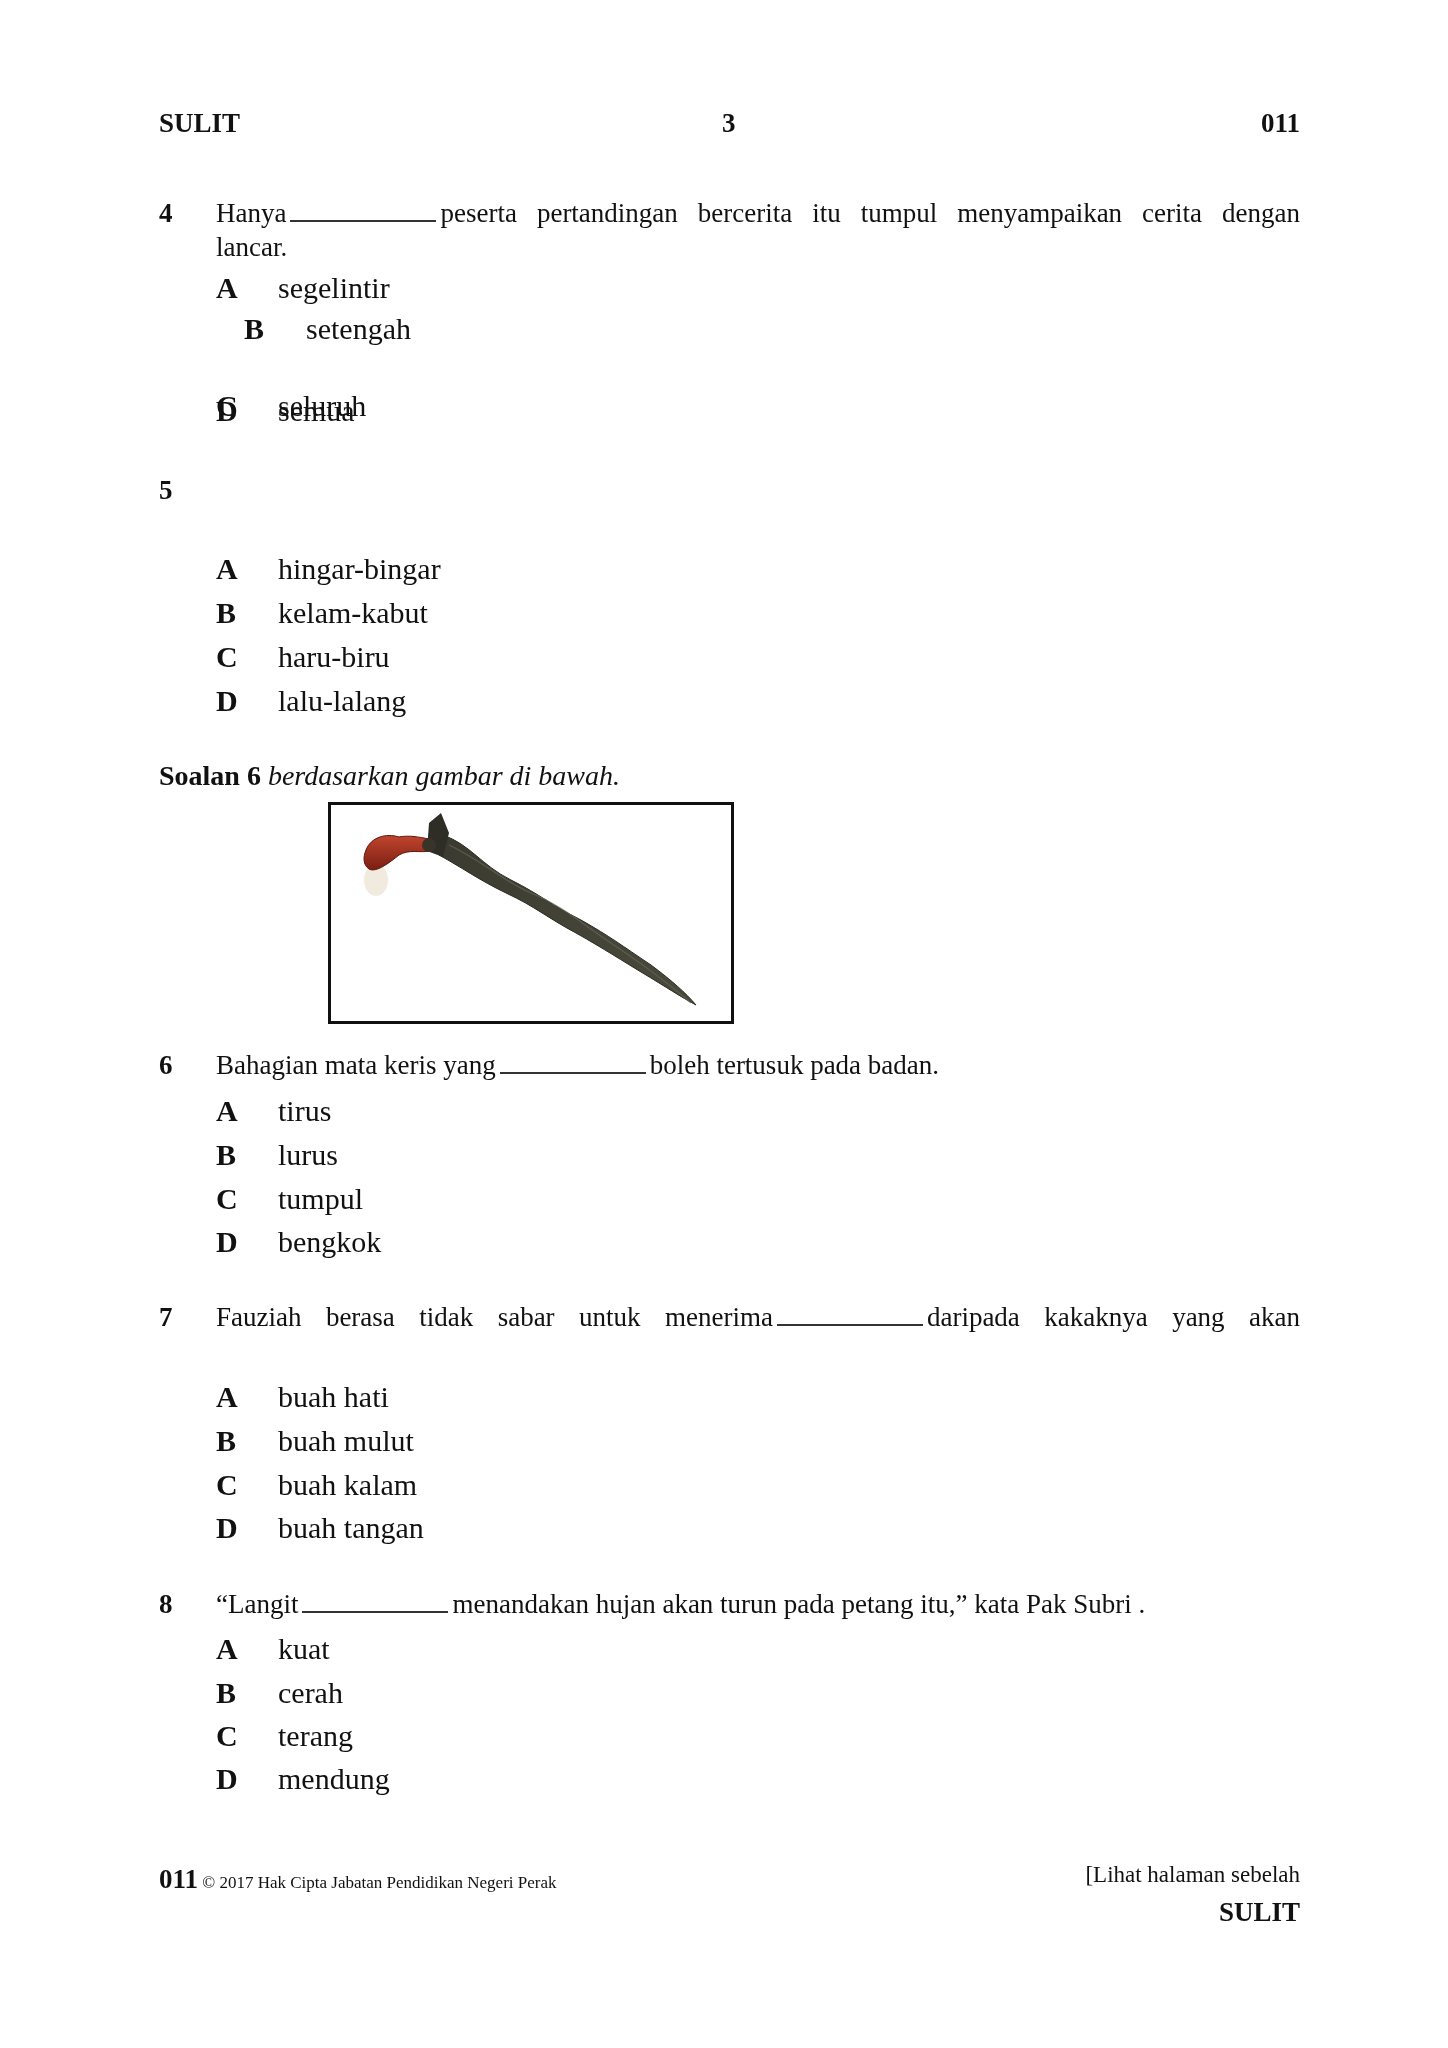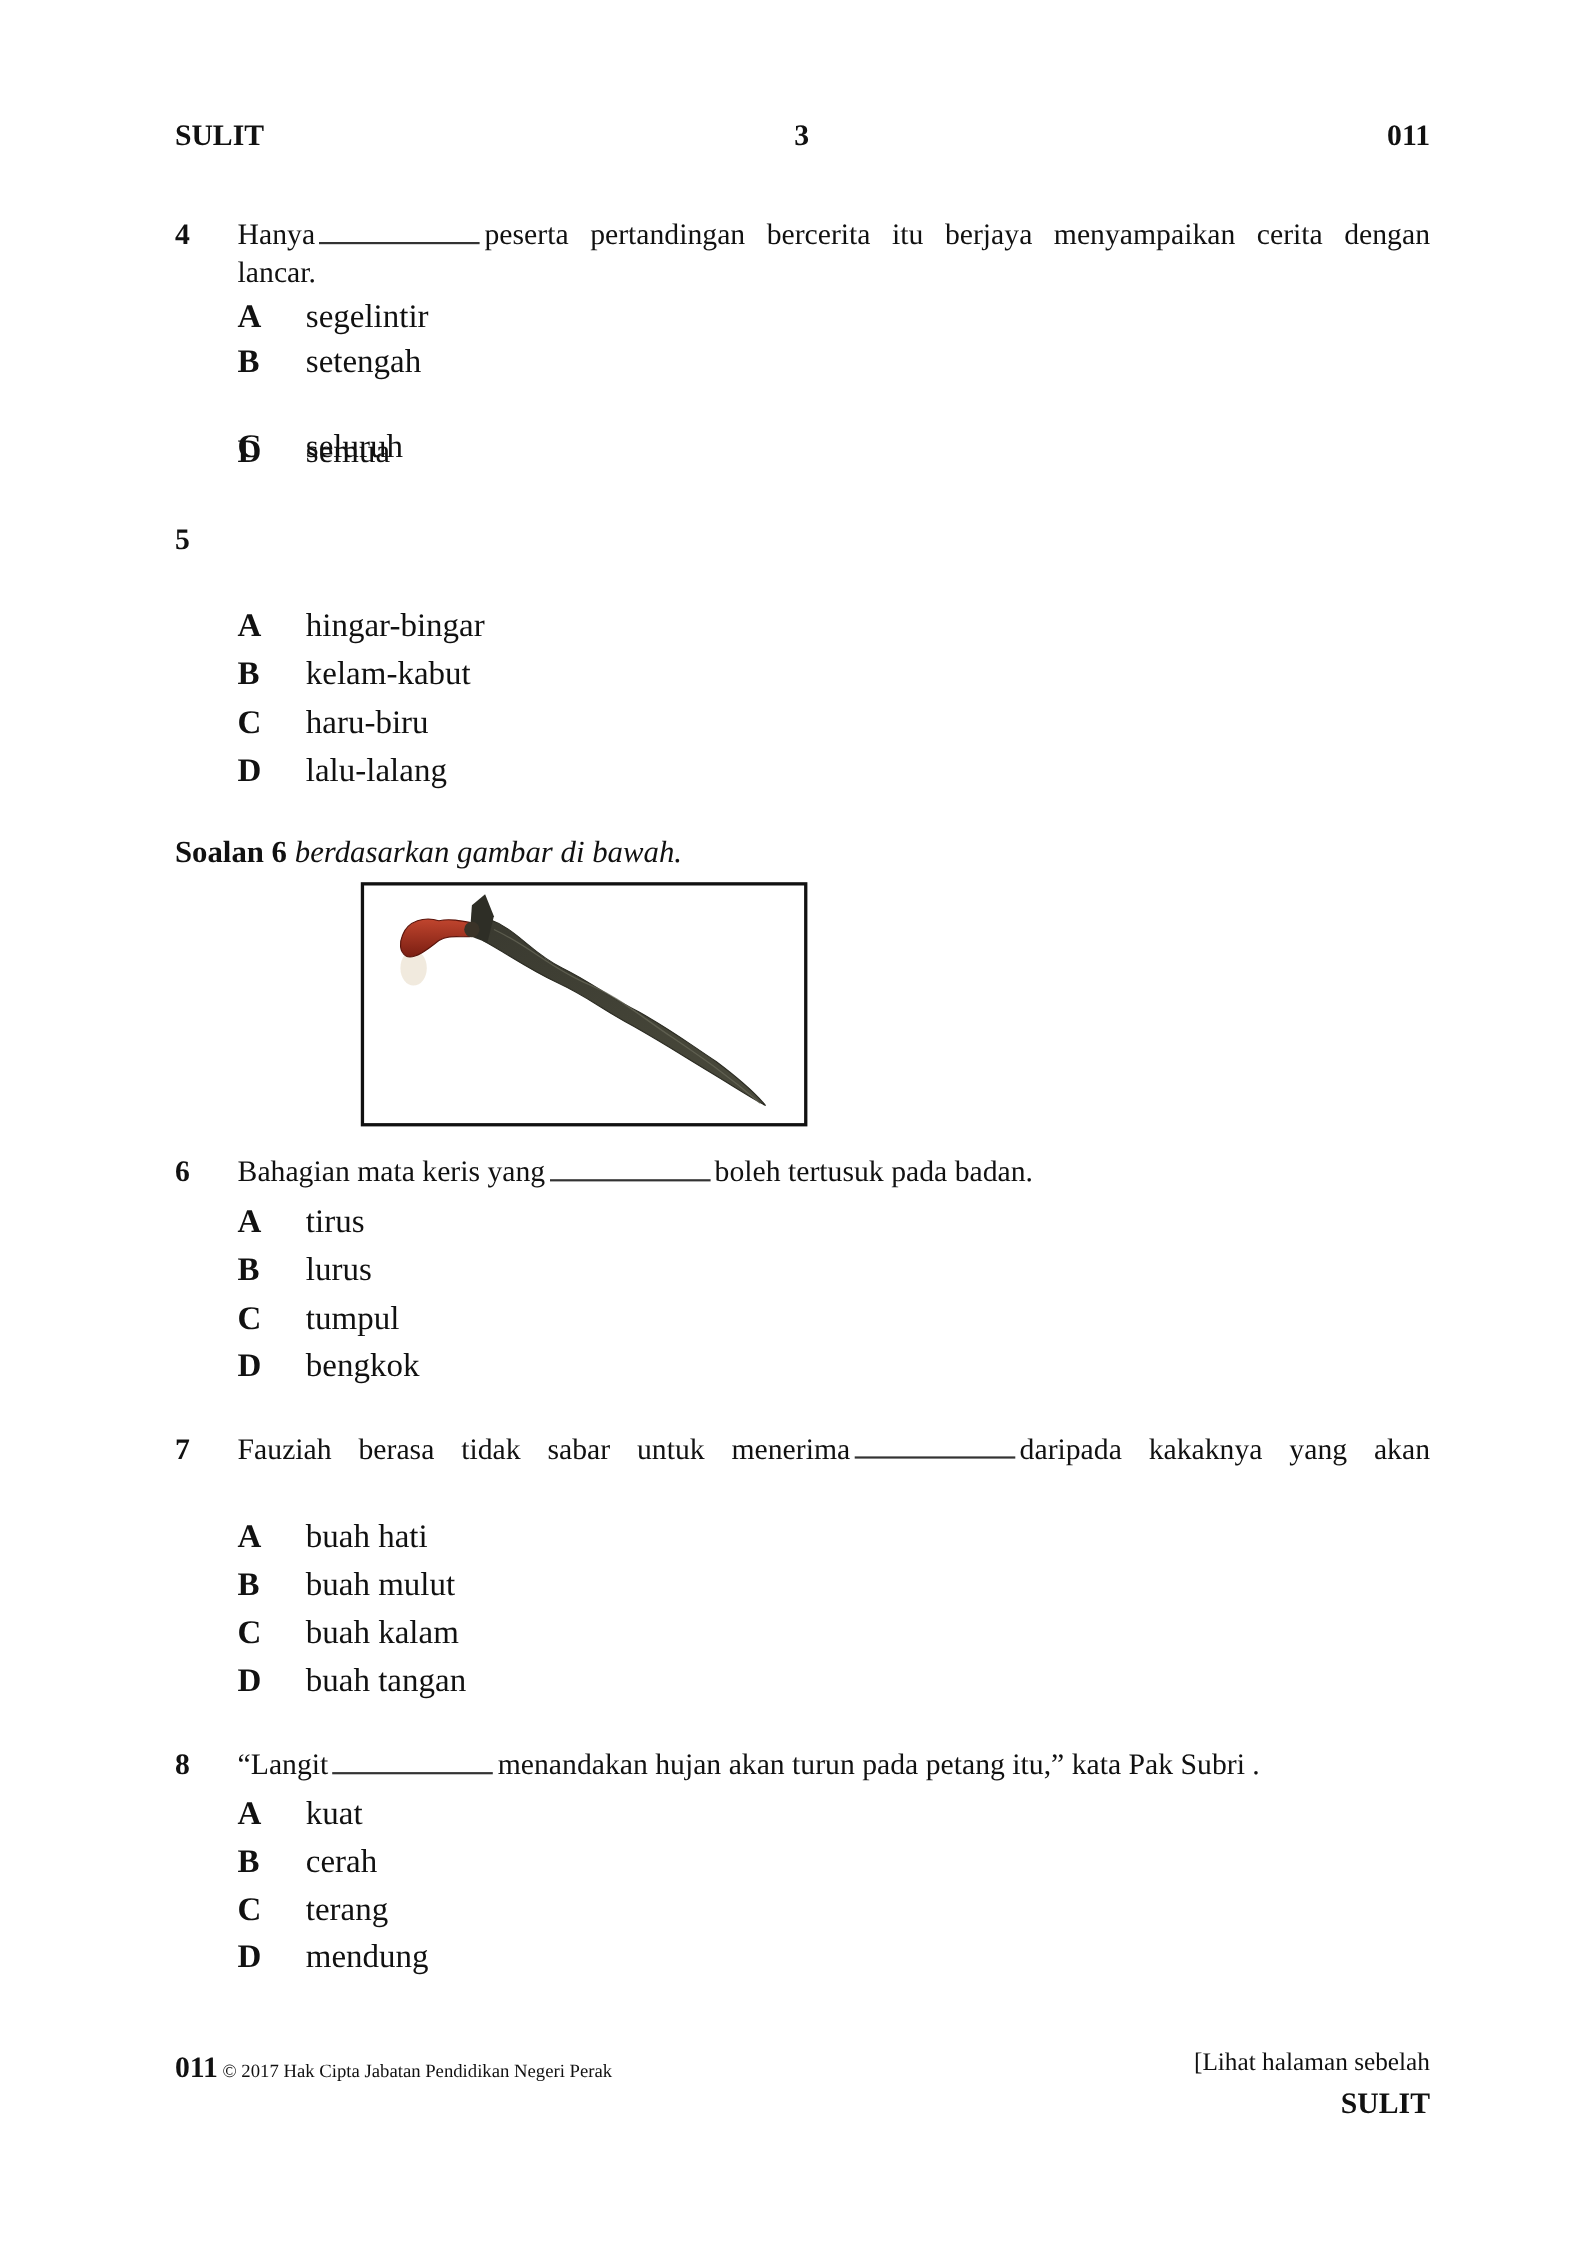--- a/index.html
+++ b/index.html
@@ -23,25 +23,25 @@
 </head>
 <body>
 
 <div class="abs hdr" style="left:159px;">SULIT</div>
 <div class="abs hdr" style="left:722px;">3</div>
 <div class="abs hdr" style="right:148px;">011</div>
 
 <div>
   <div class="qnum" style="top:198px;">4</div>
   <div class="qtext" style="top:196px;">
-    <div style="text-align:justify; text-align-last:justify;"><span>Hanya</span><span class="blank"></span><span>peserta pertandingan bercerita itu berjaya menyampaikan cerita dengan</span></div>
+    <div style="text-align:justify; text-align-last:justify;"><span>Hanya</span><span class="blank"></span><span>peserta pertandingan bercerita itu tumpul menyampaikan cerita dengan</span></div>
     <div>lancar.</div>
   </div>
   <div class="opt" style="top:271px;"><span class="l">A</span><span>segelintir</span></div>
-  <div class="opt" style="top:312px;"><span class="l">B</span><span>setengah</span></div>
+  <div class="opt" style="top:312px;margin-left:28px;"><span class="l">B</span><span>setengah</span></div>
   <div class="opt" style="top:353px;margin-top:36px;"><span class="l">C</span><span>seluruh</span></div>
   <div class="opt" style="top:394px;"><span class="l">D</span><span>semua</span></div>
 </div>
 
 <div>
   <div class="qnum" style="top:475px;">5</div>
   <div class="qtext" style="top:473px;">
   </div>
   <div class="opt" style="top:552px;"><span class="l">A</span><span>hingar-bingar</span></div>
   <div class="opt" style="top:596px;"><span class="l">B</span><span>kelam-kabut</span></div>

